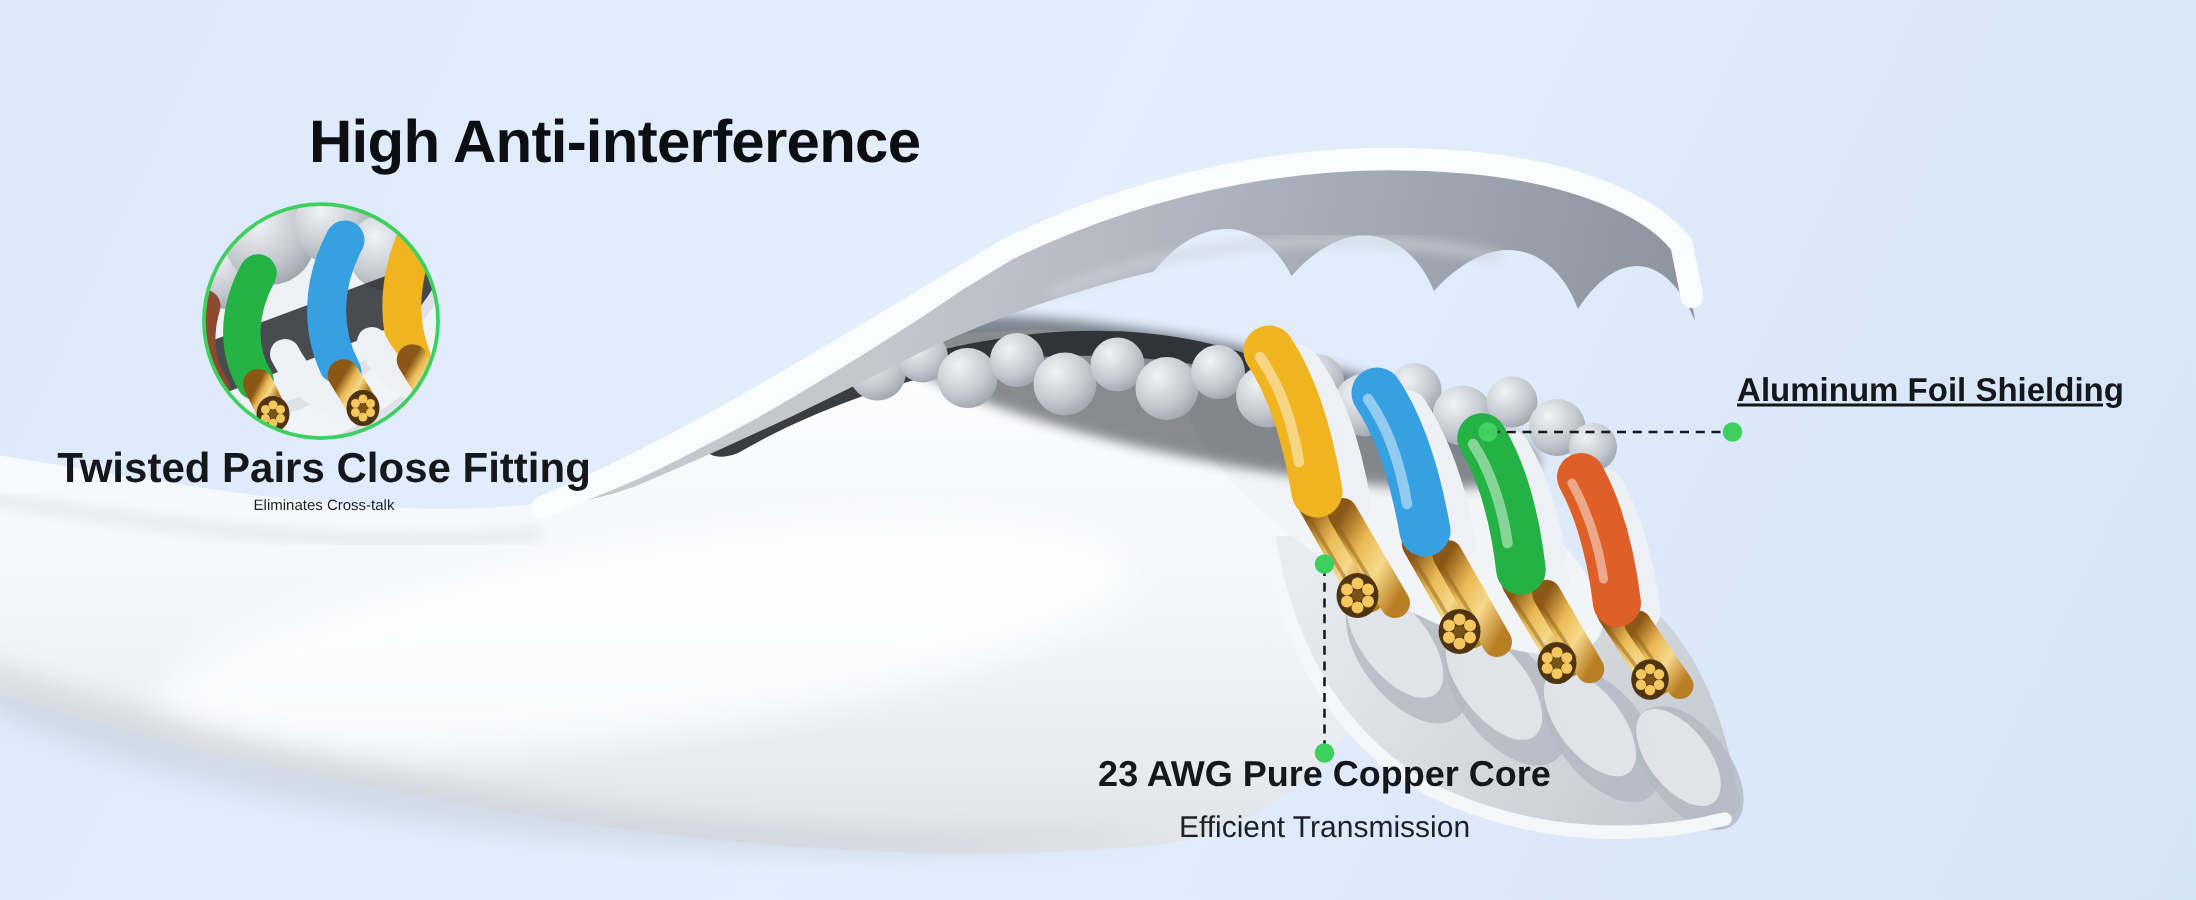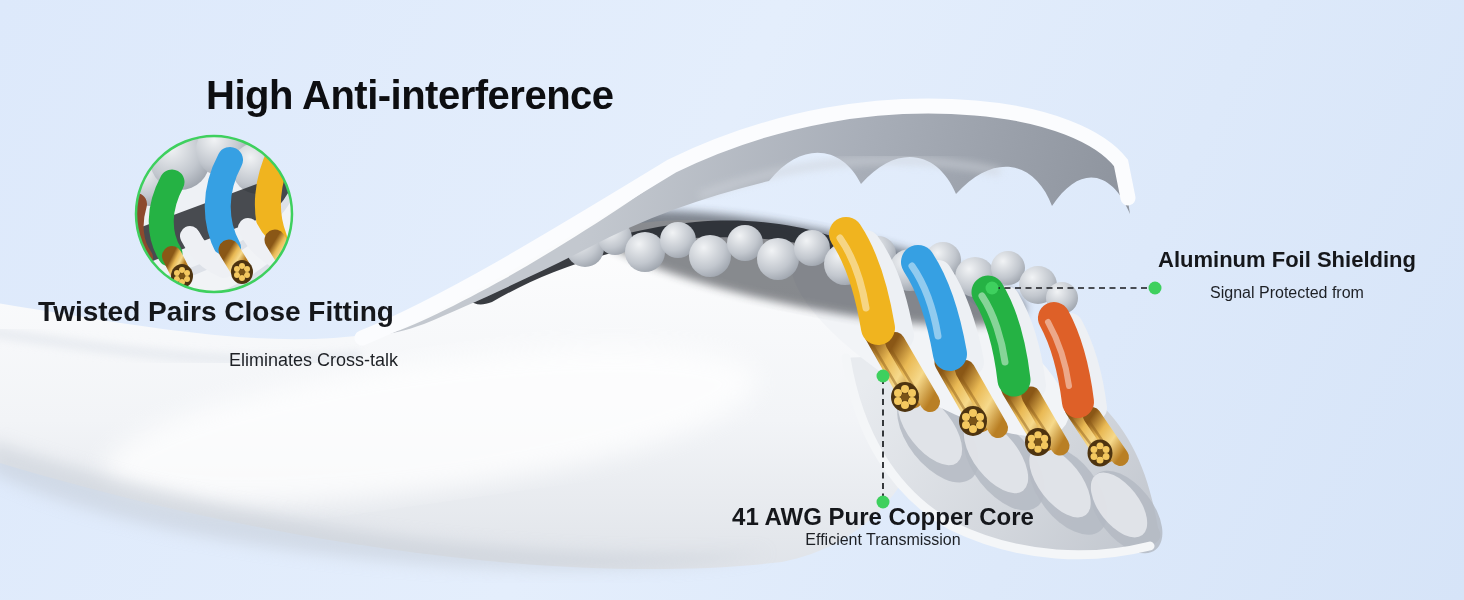--- a/index.html
+++ b/index.html
@@ -15,27 +15,27 @@
   .heading{
     position:absolute;left:206px;top:46px;
     font-size:40px;font-weight:700;letter-spacing:-0.5px;
     color:#0d0e11;white-space:nowrap;
   }
   .callout{position:absolute;text-align:center;}
   .callout .c-title{font-weight:700;color:#15171b;white-space:nowrap;}
   .callout .c-sub{font-weight:500;color:#1d2025;}
   .callout-twisted{left:34px;top:296px;width:364px;}
   .callout-twisted .c-title{font-size:28px;}
-  .callout-twisted .c-sub{font-size:18px;margin-top:22px;text-align:right;}
+  .callout-twisted .c-sub{font-size:10px;margin-top:4px;}
   .callout-foil{left:1128px;top:247px;width:318px;}
-  .callout-foil .c-title{font-size:22px;}
+  .callout-foil .c-title{font-size:22px;text-decoration:underline;}
   .callout-foil .c-sub{font-size:16px;line-height:21px;margin-top:9px;}
   .callout-copper{left:728px;top:503px;width:310px;}
   .callout-copper .c-title{font-size:24px;}
-  .callout-copper .c-sub{font-size:16px;}
+  .callout-copper .c-sub{font-size:20px;margin-top:10px;}
 </style>
 </head>
 <body>
 
 <div class="stage">
 
 <svg width="1464" height="600" viewBox="0 0 1464 600" aria-hidden="true">
   <defs>
     <linearGradient id="bodyGrad" x1="0" y1="200" x2="0" y2="600" gradientUnits="userSpaceOnUse">
       <stop offset="0" stop-color="#ffffff"></stop>
@@ -296,22 +296,21 @@
   <h1 class="heading">High Anti-interference</h1>
 
   <div class="callout callout-twisted">
     <div class="c-title">Twisted Pairs Close Fitting</div>
     <div class="c-sub">Eliminates Cross-talk</div>
   </div>
 
   <div class="callout callout-foil">
     <div class="c-title">Aluminum Foil Shielding</div>
     <div class="c-sub">
-      <div>Signal Protected from</div>
     </div>
   </div>
 
   <div class="callout callout-copper">
-    <div class="c-title">41 AWG Pure Copper Core</div>
+    <div class="c-title">23 AWG Pure Copper Core</div>
     <div class="c-sub">Efficient Transmission</div>
   </div>
 
 </div>
 
 </body></html>

